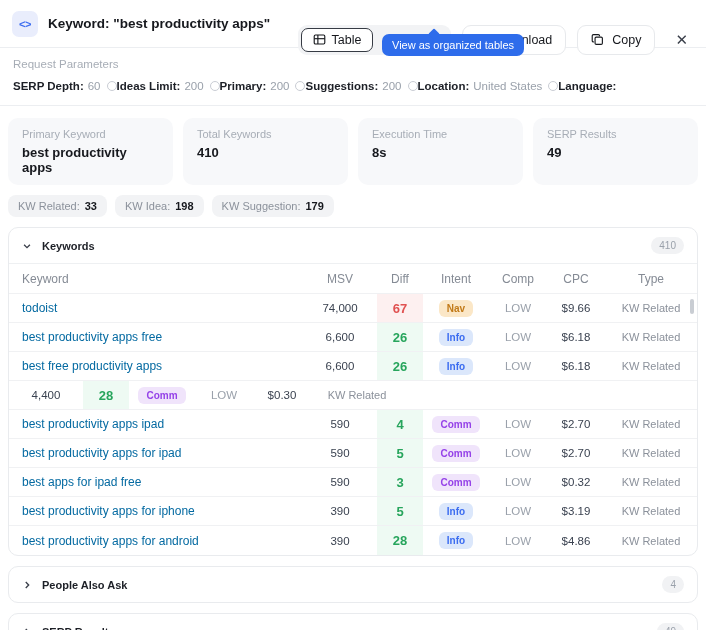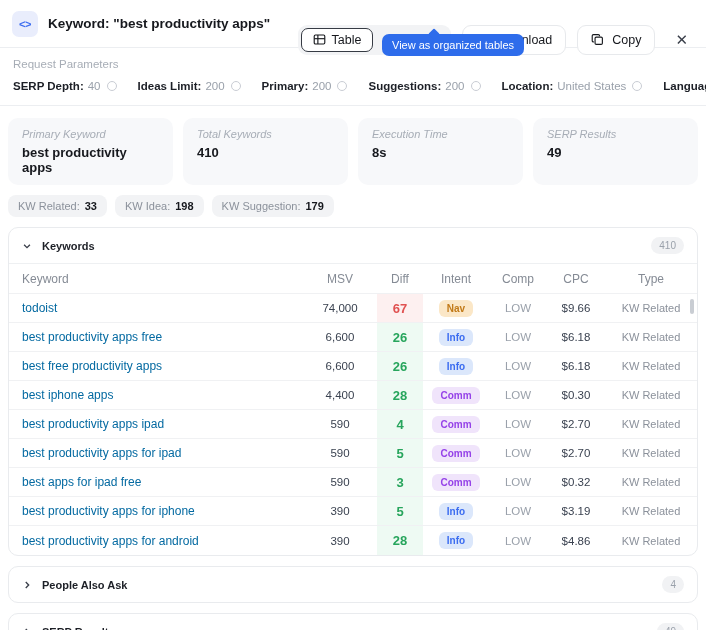--- a/index.html
+++ b/index.html
@@ -23,29 +23,29 @@
   .seg-json-glyph { font-size:11px; font-weight:700; letter-spacing:-1px; }
   .btn { display:flex; align-items:center; gap:8px; font-size:12.5px; padding:7px 13px; border:1px solid #e7e9ec; border-radius:9px; background:#fff; color:#16181d; cursor:pointer; }
   .btn svg, .seg-btn svg { display:block; }
   .close-x { color:#3a3f4a; font-size:15px; line-height:1; margin-left:5px; cursor:pointer; padding:2px 4px; }
   
   .tooltip { position:absolute; top:34px; left:382px; background:#2e6ceb; color:#fff; font-size:11px; padding:5px 10px; border-radius:7px; z-index:10; white-space:nowrap; }
   .tooltip::before { content:""; position:absolute; top:-4px; left:48px; width:8px; height:8px; background:#2e6ceb; transform:rotate(45deg); border-radius:1px; }
   
   .params-section { padding:10px 13px 13px; border-bottom:1px solid #eceef1; }
   .params-title { color:#a7adb6; font-size:11.5px; margin-bottom:10px; }
-  .params-row { display:flex; gap:21px; font-size:11.5px; align-items:center; }
+  .params-row { display:flex; font-size:11.5px; align-items:center; }
   .param { display:flex; align-items:center; gap:4px; white-space:nowrap; }
   .param-label { font-weight:700; color:#1c1f26; }
   .param-value { color:#9aa1ab; }
   .info-circle { width:10px; height:10px; border:1px solid #c9cdd4; border-radius:50%; display:inline-block; margin-left:2px; flex:0 0 auto; }
   
   .cards-row { display:flex; gap:10px; padding:12px 8px 0; }
   .card { flex:1; background:#f7f8fa; border-radius:10px; padding:10px 14px; }
-  .card-label { color:#a7adb6; font-size:11px; margin-bottom:5px;font-style:italic; }
+  .card-label { color:#a7adb6; font-size:11px; margin-bottom:5px; }
   .card-value { color:#16181d; font-size:13px; font-weight:700; }
   
   .kw-badges { display:flex; gap:8px; padding:10px 8px 0; }
   .kw-badge { background:#f2f3f5; border-radius:8px; padding:5px 10px; font-size:11px; color:#8b919b; display:flex; gap:5px; align-items:center; }
   .kw-badge b { color:#16181d; font-weight:700; }
   
   .section { margin:10px 8px 0; border:1px solid #e9ebee; border-radius:10px; background:#fff; overflow:hidden; }
   .section-header { display:flex; align-items:center; gap:10px; padding:9px 13px; cursor:pointer; }
   .section-title { font-size:11px; font-weight:700; color:#1c1f26; }
   .count-pill { margin-left:auto; background:#f1f2f4; color:#9aa1ab; font-size:10px; padding:3px 8px; border-radius:10px; }
@@ -118,21 +118,21 @@
   </div>
 </div>
 
 <div class="tooltip">View as organized tables</div>
 
 <div class="params-section">
   <div class="params-title">Request Parameters</div>
   <div class="params-row">
     <span class="param">
       <span class="param-label">SERP Depth:</span>
-      <span class="param-value">40</span>
+      <span class="param-value">60</span>
       <span class="info-circle"></span>
     </span>
     <span class="param">
       <span class="param-label">Ideas Limit:</span>
       <span class="param-value">200</span>
       <span class="info-circle"></span>
     </span>
     <span class="param">
       <span class="param-label">Primary:</span>
       <span class="param-value">200</span>
@@ -237,21 +237,20 @@
           <div class="col col-msv">6,600</div>
           <div class="col col-diff diff-green">26</div>
           <div class="col col-intent">
             <span class="intent-badge intent-info">Info</span>
           </div>
           <div class="col col-comp">LOW</div>
           <div class="col col-cpc">$6.18</div>
           <div class="col col-type">KW Related</div>
         </div>
         <div class="t-row">
-          <div class="col-kw">best iphone apps</div>
           <div class="col col-msv">4,400</div>
           <div class="col col-diff diff-green">28</div>
           <div class="col col-intent">
             <span class="intent-badge intent-comm">Comm</span>
           </div>
           <div class="col col-comp">LOW</div>
           <div class="col col-cpc">$0.30</div>
           <div class="col col-type">KW Related</div>
         </div>
         <div class="t-row">

